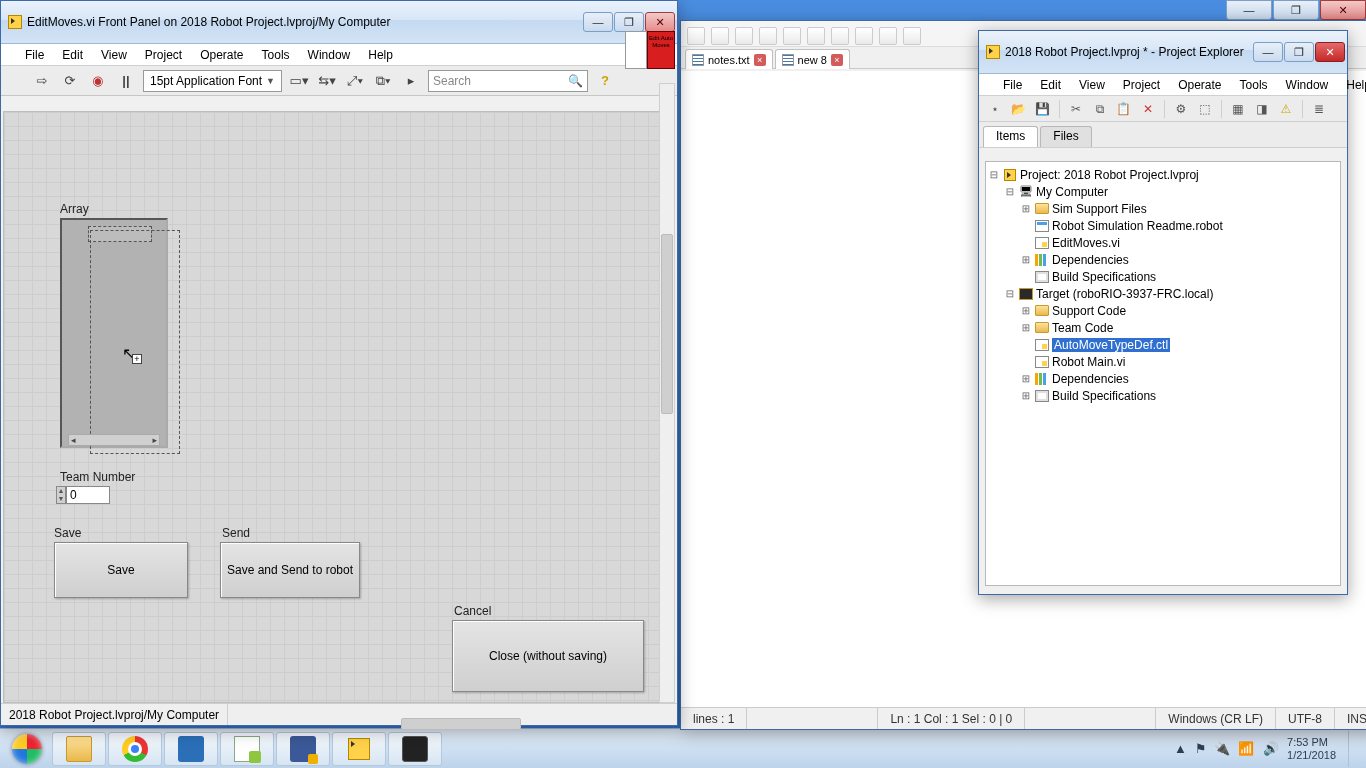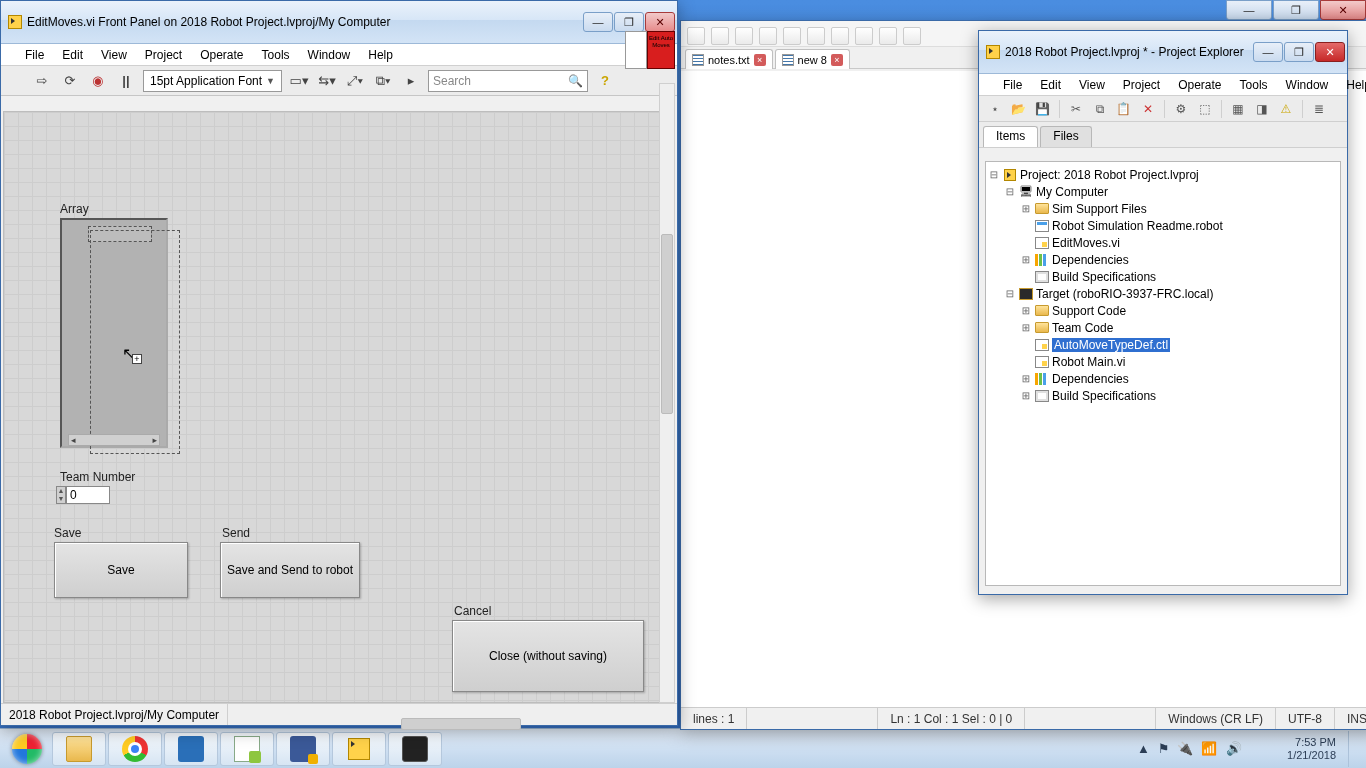--- a/index.html
+++ b/index.html
@@ -120,21 +120,21 @@
     background:linear-gradient(to bottom,#dfe9f5 0%,#cfe0f2 50%,#bcd3ea 100%);
     border-top:1px solid #9cb8d6; display:flex; align-items:center; padding:0 4px;}
   .startbtn{ width:46px;height:34px; border-radius:4px; display:flex;align-items:center;justify-content:center;}
   .startorb{ width:30px;height:30px;border-radius:50%;
     background: conic-gradient(#e23 0 90deg,#2b6 90deg 180deg,#27d 180deg 270deg,#fc2 270deg 360deg);
     box-shadow:0 0 4px rgba(0,0,0,.4), inset 0 0 6px rgba(255,255,255,.6);}
   .taskbtn{ width:54px;height:34px;border:1px solid #b5c8dd;border-radius:3px;
     background:linear-gradient(#f5f9fd,#d7e5f3); margin-left:2px; display:flex;align-items:center;justify-content:center; position:relative;}
   .taskbtn .ico{width:26px;height:26px;}
   .tray{ margin-left:auto; display:flex; align-items:center; gap:8px; color:#2c3e56; font-size:11px; padding-right:4px;}
-  .tray .clock{ text-align:right; line-height:13px;margin-left:37px; }
+  .tray .clock{ line-height:13px; }
   .tray .showdesk{ width:10px; height:36px; border-left:1px solid #acc2da; margin-left:4px; }
   .tray .ti{ font-size:13px; }
 
   
   .lv-icon{ width:14px;height:14px;background:#ffd24a;border:1px solid #b38700; position:relative;}
   .lv-icon::before{content:"";position:absolute;left:2px;top:2px;border-left:4px solid #333;border-top:3px solid transparent;border-bottom:3px solid transparent;}
 
   .folder-ico{width:14px;height:11px;background:linear-gradient(#ffe39a,#e9b84d);border:1px solid #c79a2e;border-radius:1px;}
   .vi-ico{width:14px;height:12px;background:#fff;border:1px solid #888;position:relative;}
   .vi-ico::after{content:"";position:absolute;right:1px;bottom:1px;width:5px;height:5px;background:#ffd24a;}

